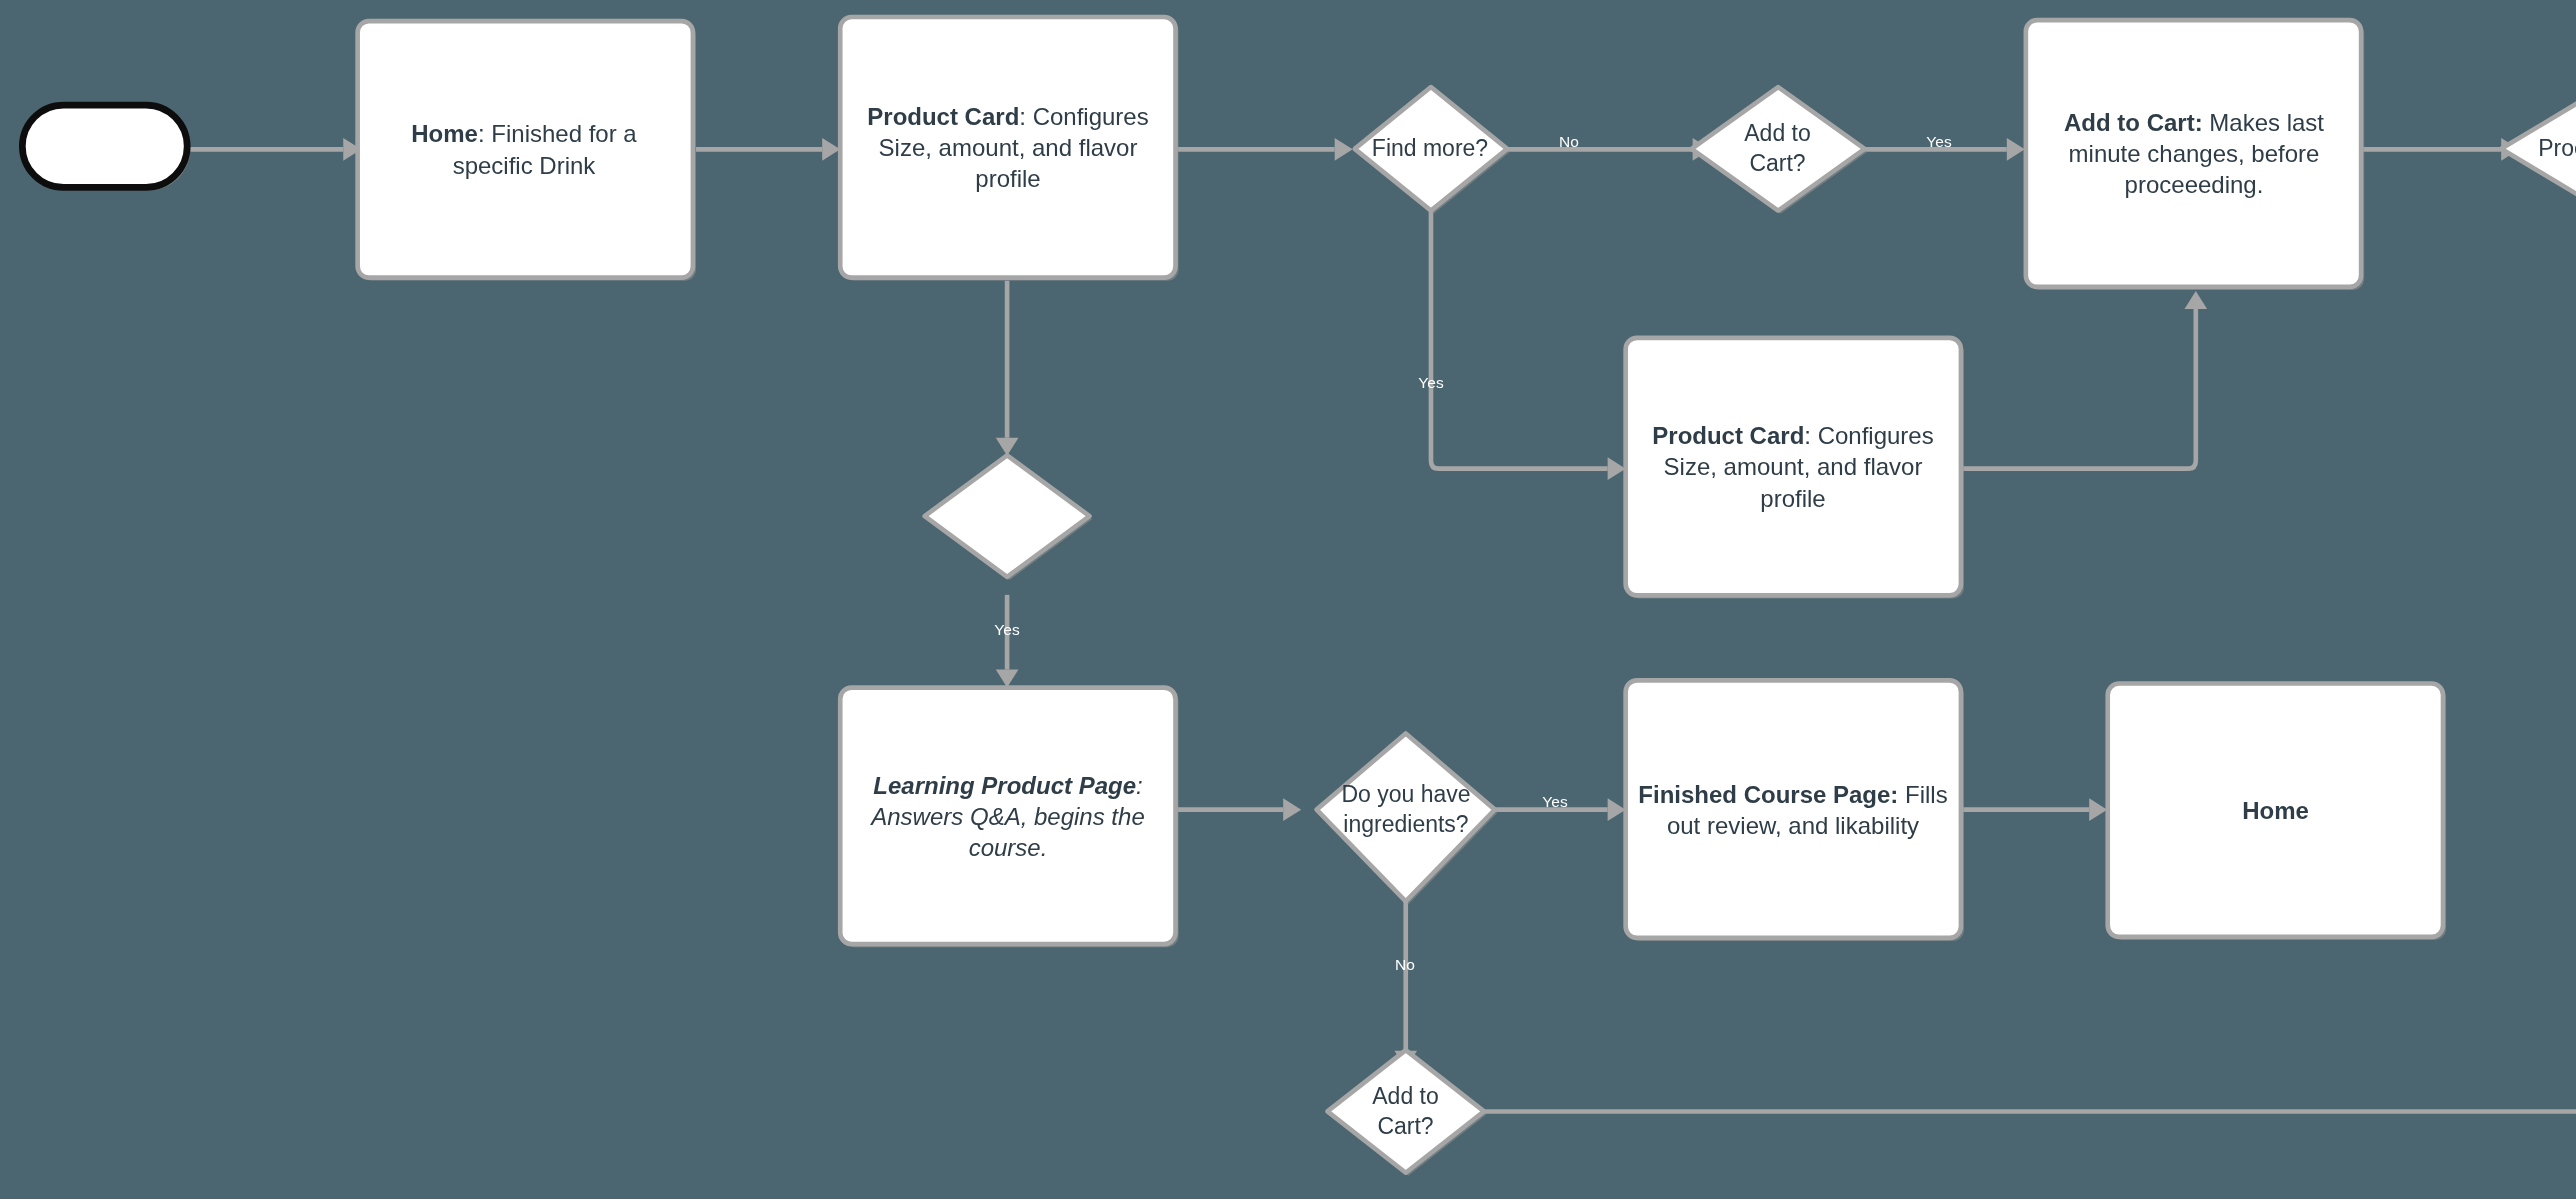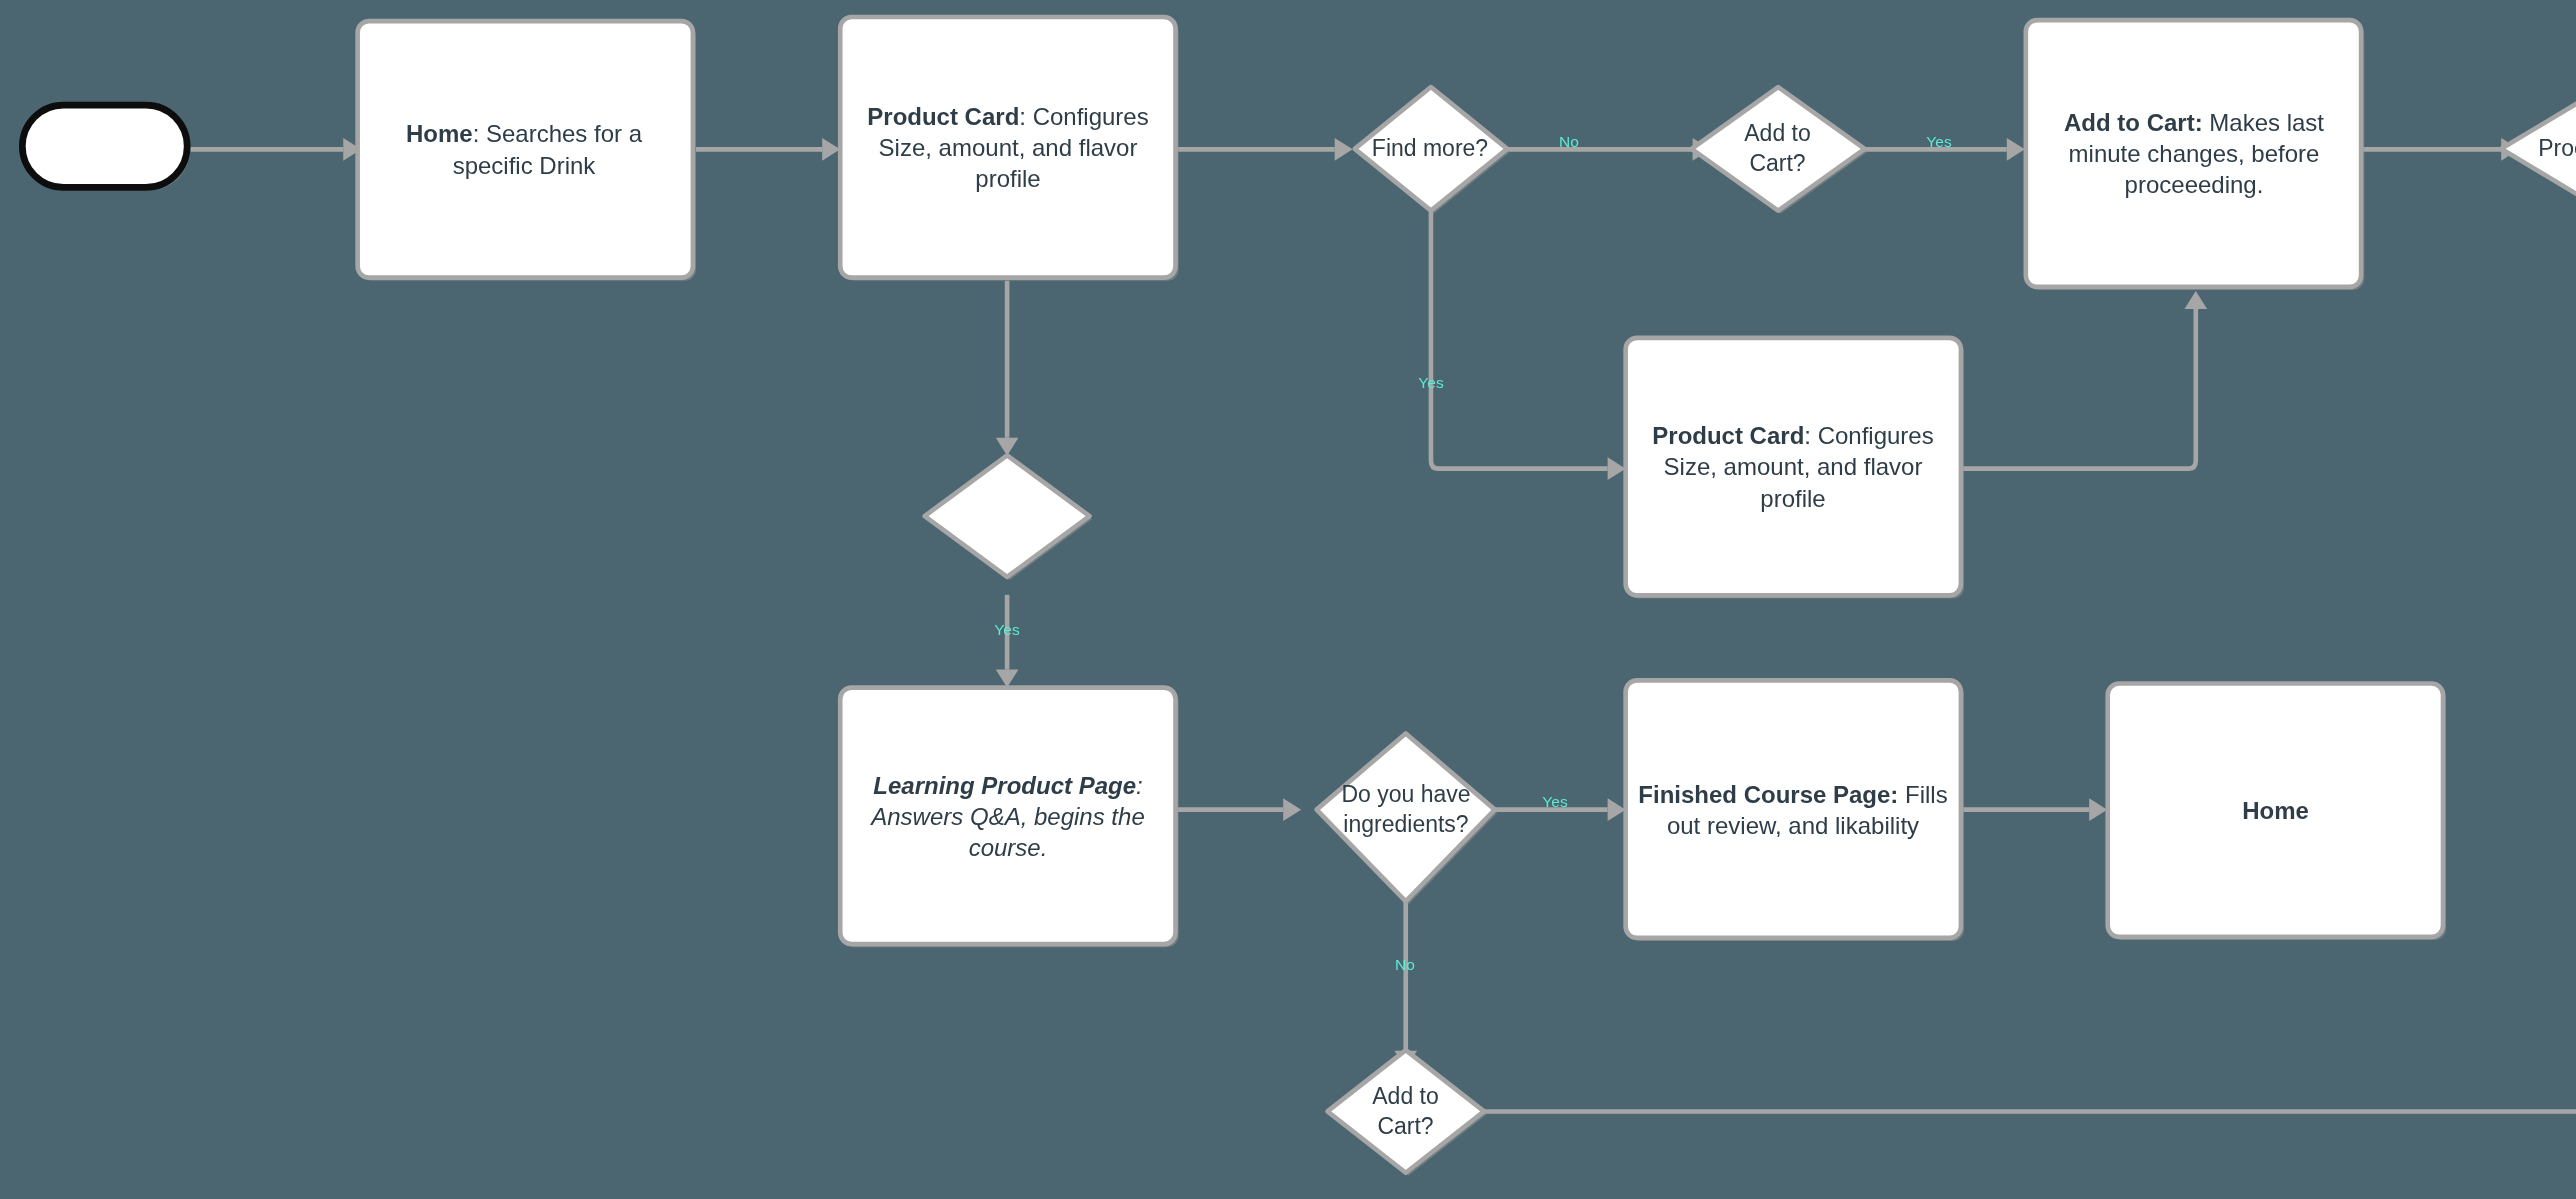--- a/index.html
+++ b/index.html
@@ -75,21 +75,21 @@
     font-size: 23px;
   }
   .start-label {
     font-size: 42px;
     font-weight: bold;
     color: #ffffff;
   }
   .edge-label {
     position: absolute;
     font-size: 15.5px;
-    color: #5eead4;
+    color: #ffffff;
     text-align: center;
     pointer-events: none;
     white-space: nowrap;
   }
 </style>
 </head>
 <body>
 
 <div id="canvas-root">
 
@@ -193,21 +193,21 @@
       <polygon class="node-shadow" points="2733,2045 2885,2164 2733,2283 2581,2164"></polygon>
       <polygon class="node-diamond" points="2728,2039 2880,2158 2728,2277 2576,2158"></polygon>
     </g>
   </svg>
 
   <div class="node-label start-label" style="left:21.6px; top:105px; width:165px; height:82px;">
     <span>Flow 1</span>
   </div>
 
   <div class="node-label box-label" style="left:372px; top:21px; width:304px; height:257px;">
-    <span><b>Home</b><span>: Searches for a specific Drink</span></span>
+    <span><b>Home</b><span>: Finished for a specific Drink</span></span>
   </div>
 
   <div class="node-label box-label" style="left:853px; top:17px; width:310px; height:261px;">
     <span><b>Product Card</b><span>: Configures Size, amount, and flavor profile</span></span>
   </div>
 
   <div class="node-label diamond-label" style="left:1354px; top:97px; width:152px; height:103px;">
     <span>Find more?</span>
   </div>
 

